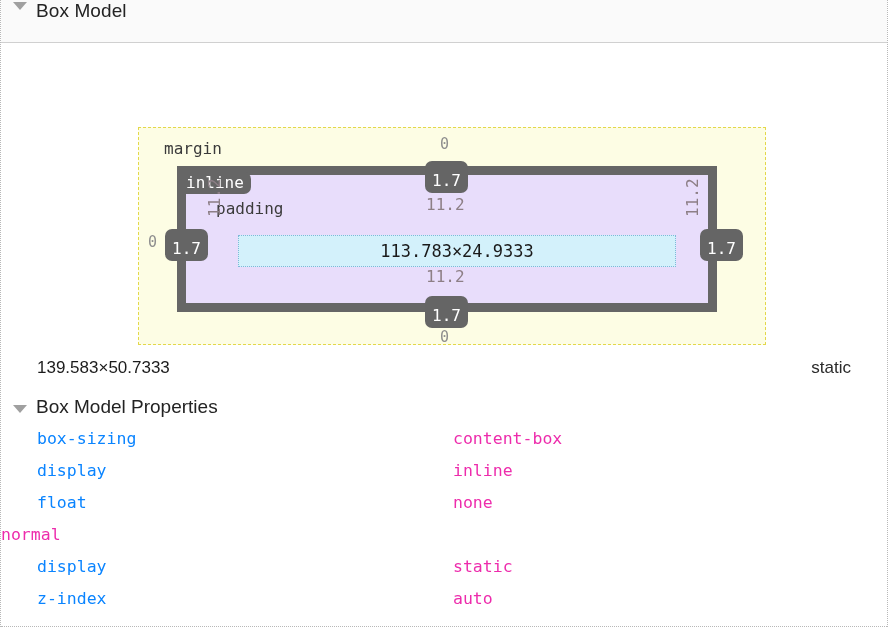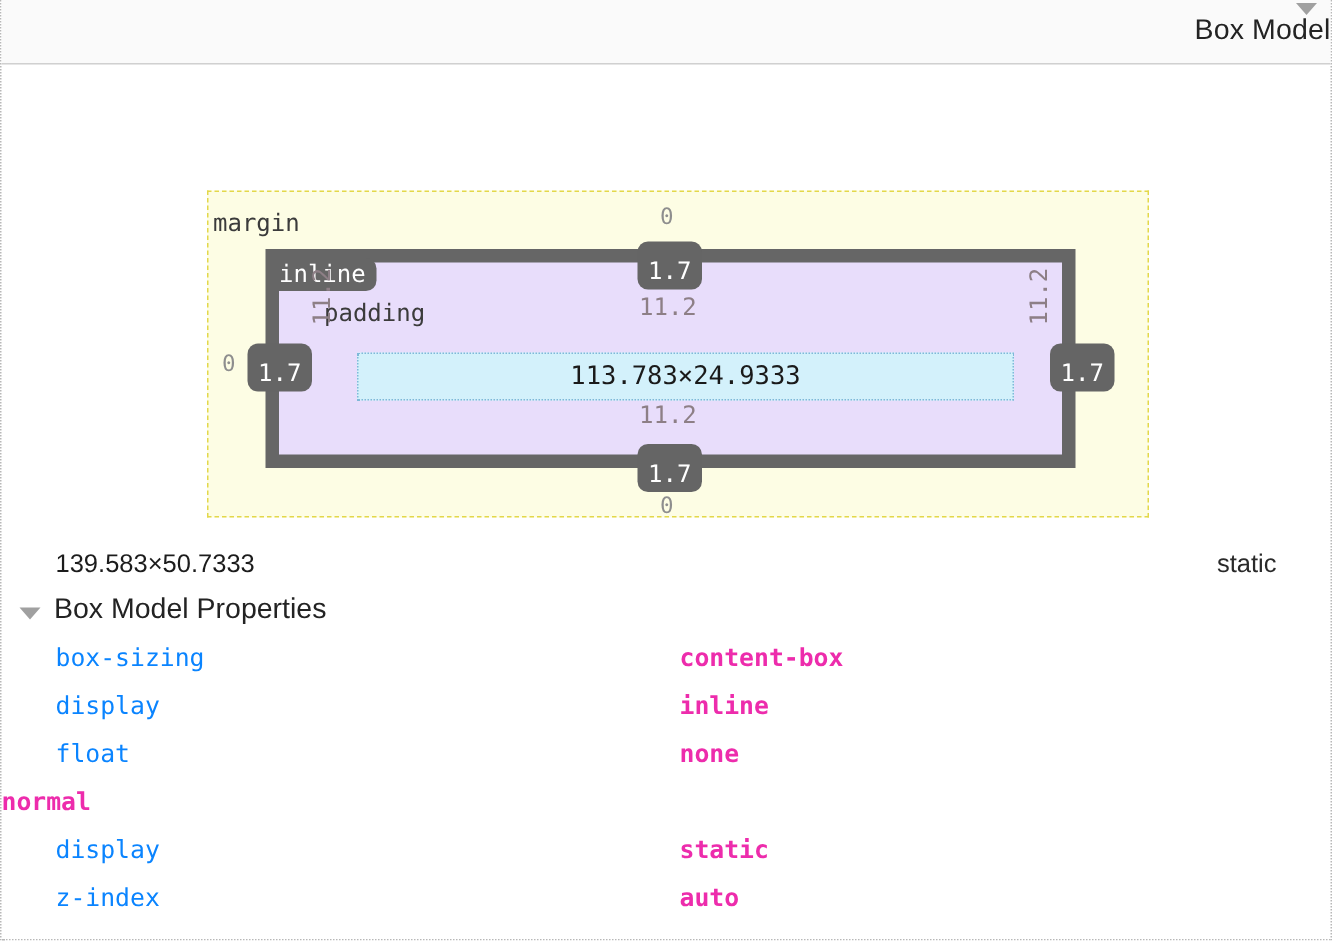--- a/index.html
+++ b/index.html
@@ -21,23 +21,22 @@
   }
 
   
   .panel-header {
     position: relative;
     height: 43px;
     box-sizing: border-box;
     background: #fafafa;
     border-bottom: 1px solid #d0d0d0;
     display: flex;
-    align-items: flex-end;
+    align-items: flex-start;
     padding-left: 12px;
-    flex-direction: column;
   }
   .twisty {
     width: 0; height: 0;
     border-left: 7px solid transparent;
     border-right: 7px solid transparent;
     border-top: 8px solid #a0a0a0;
     margin-right: 9px;
     margin-top: 2px;
     flex: 0 0 auto;
   }
@@ -95,21 +94,21 @@
     border: 1px dotted #7fb8d8;
   }
 
   
   .region-label {
     position: absolute;
     font-family: "DejaVu Sans Mono", monospace;
     font-size: 16px;
     white-space: nowrap;
   }
-  .label-margin  { left: 141px; top: 96px;  color: #3b3b3b; }
+  .label-margin  { left: 163px; top: 96px;  color: #3b3b3b; }
   .label-border  {
     left: 179px; top: 129px;
     color: #ffffff;
     background: #666666;
     padding: 1px 7px 2px 6px;
     border-radius: 0 7px 7px 0;
   }
   .label-padding { left: 203px; top: 156px; color: #3b3b3b; margin-left: 12px; }
 
   
@@ -178,21 +177,21 @@
   
   .summary-row {
     position: absolute;
     left: 0; right: 0;
     top: 358px;
     height: 28px;
     padding: 0 36px 0 36px;
     box-sizing: border-box;
     display: flex;
     justify-content: space-between;
-    align-items: flex-end;
+    align-items: flex-start;
   }
   .summary-size {
     font-size: 17px;
     color: #1c1c1c;
   }
   .summary-position {
     font-size: 17px;
     color: #2a2a2a;
   }
 
@@ -225,21 +224,20 @@
   .prop-name {
     width: 452px;
     padding-left: 36px;
     box-sizing: border-box;
     color: #0a84ff;
     white-space: nowrap;
   }
   .prop-value {
     color: #ed2cac;
     white-space: nowrap;
-    font-weight: bold;
   }
 
   .bottom-rule {
     position: absolute;
     left: 0; right: 0;
     bottom: 0;
     height: 0;
     border-bottom: 1px dotted #b8b8b8;
   }
 </style>

